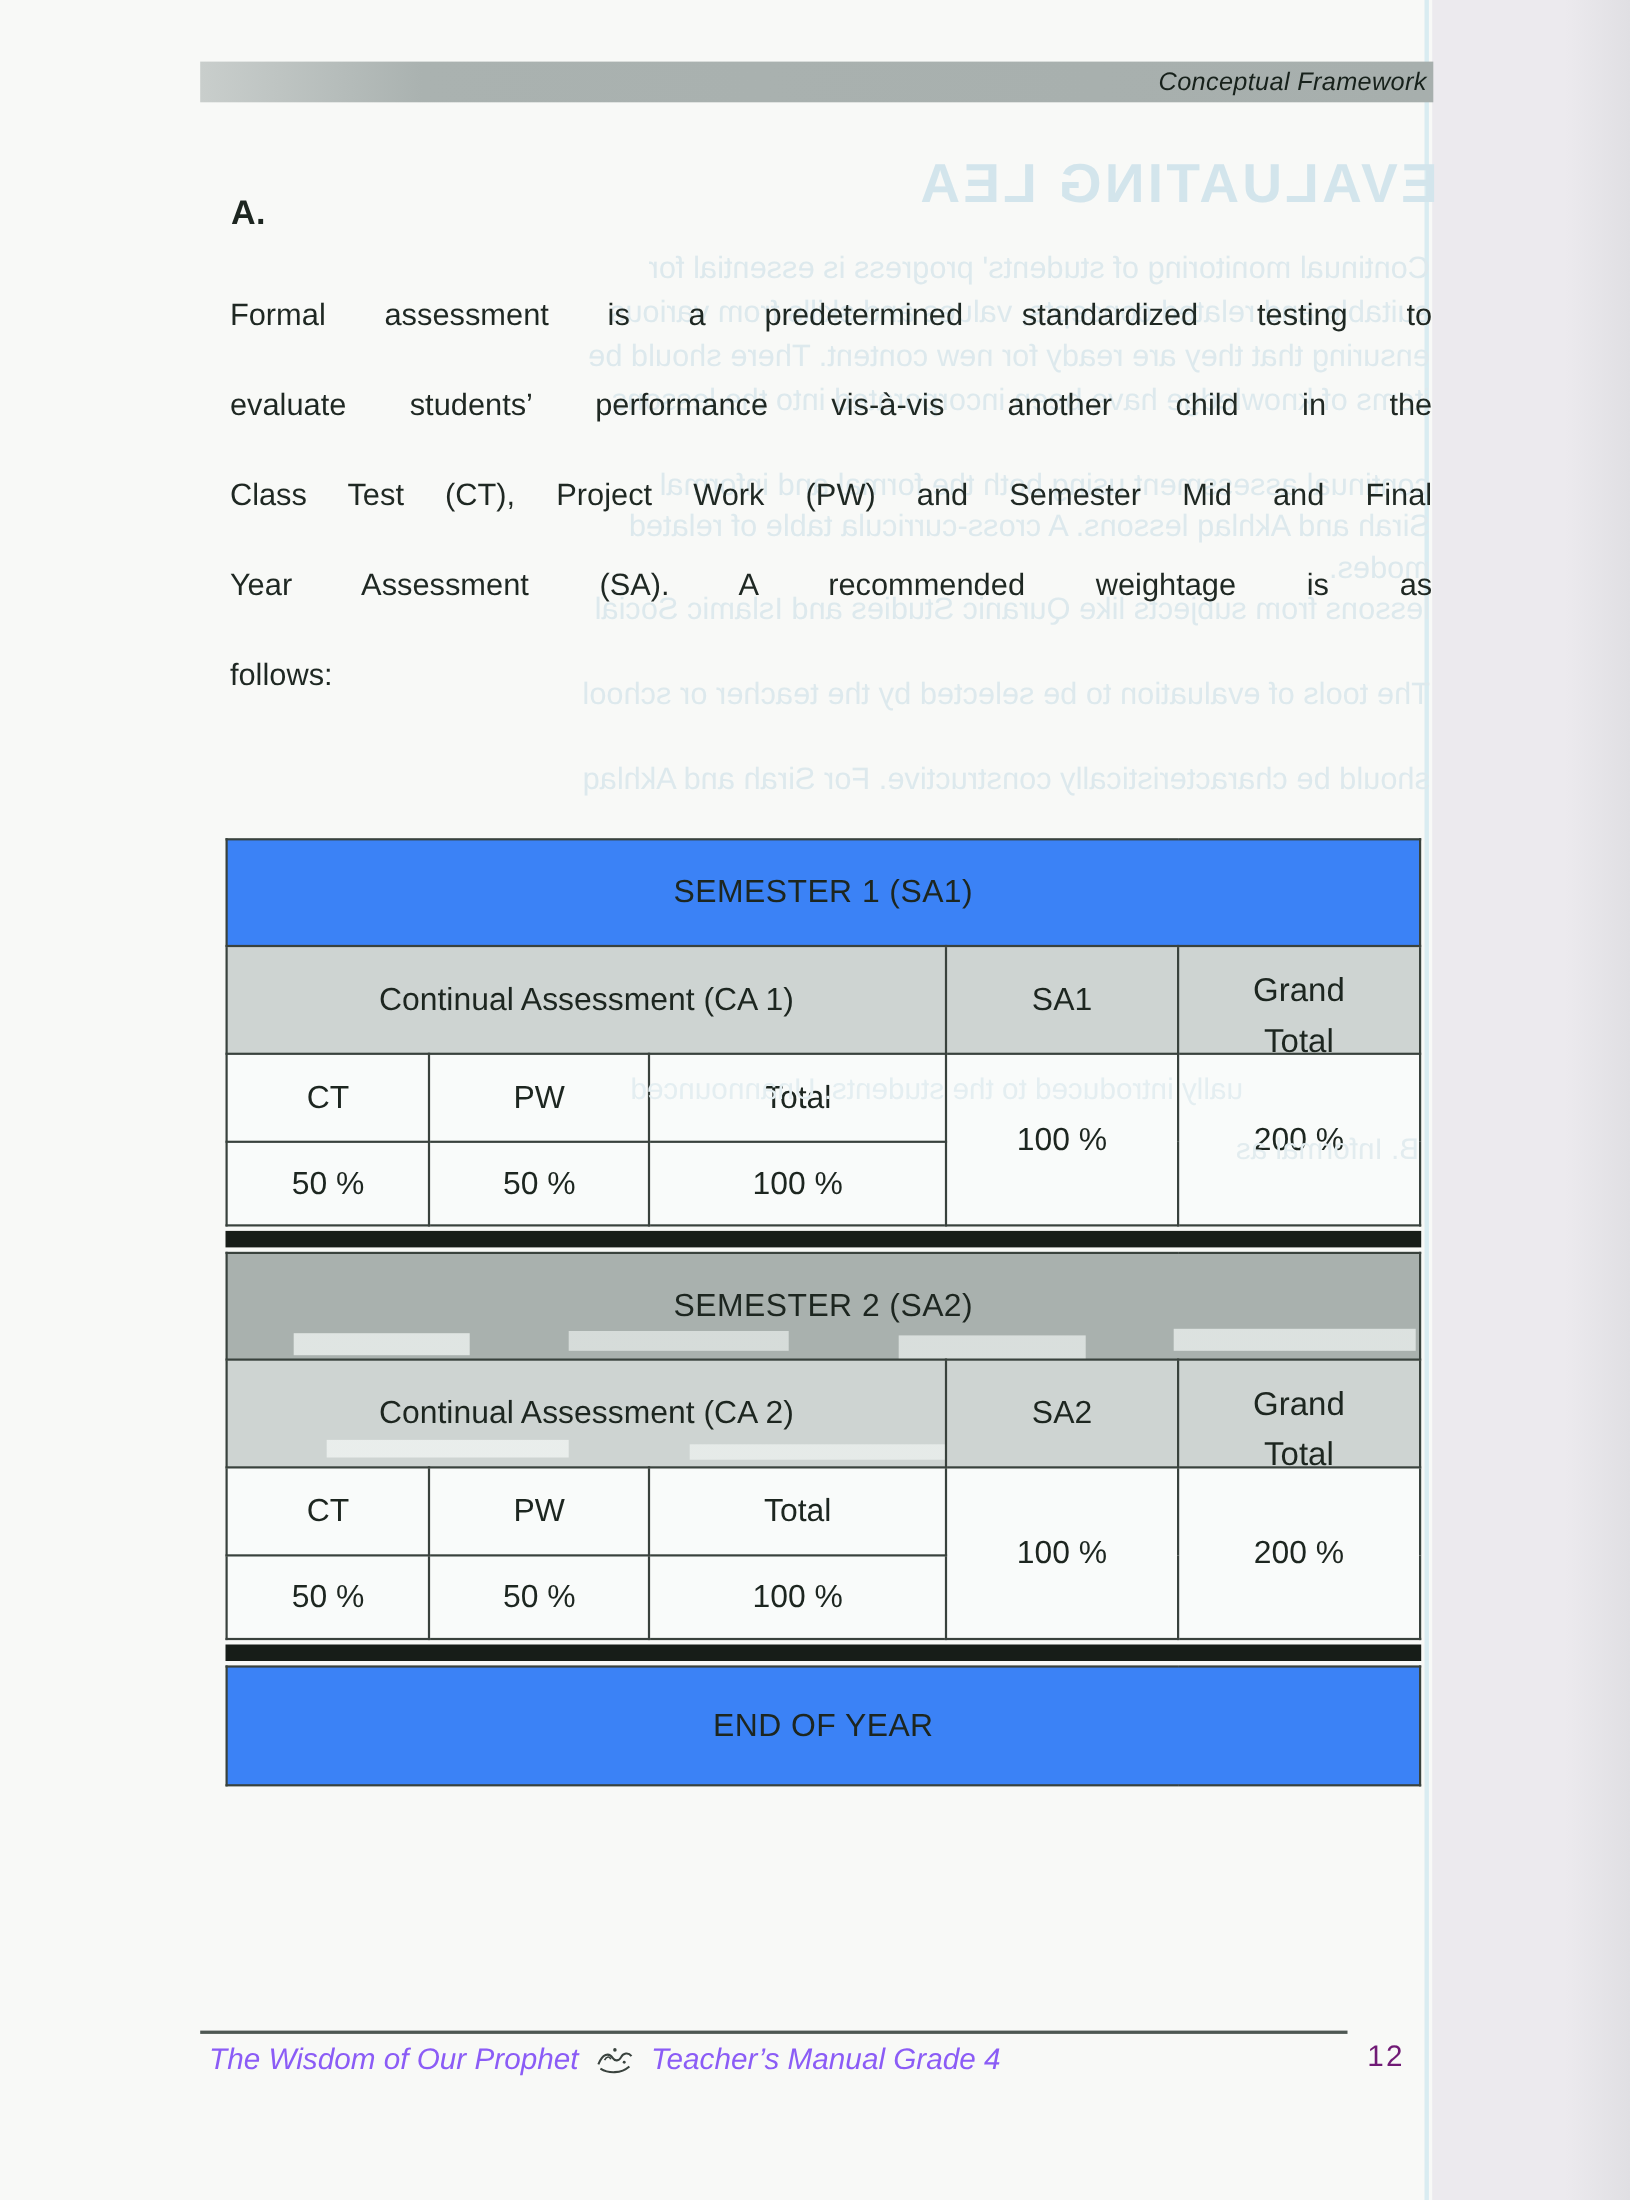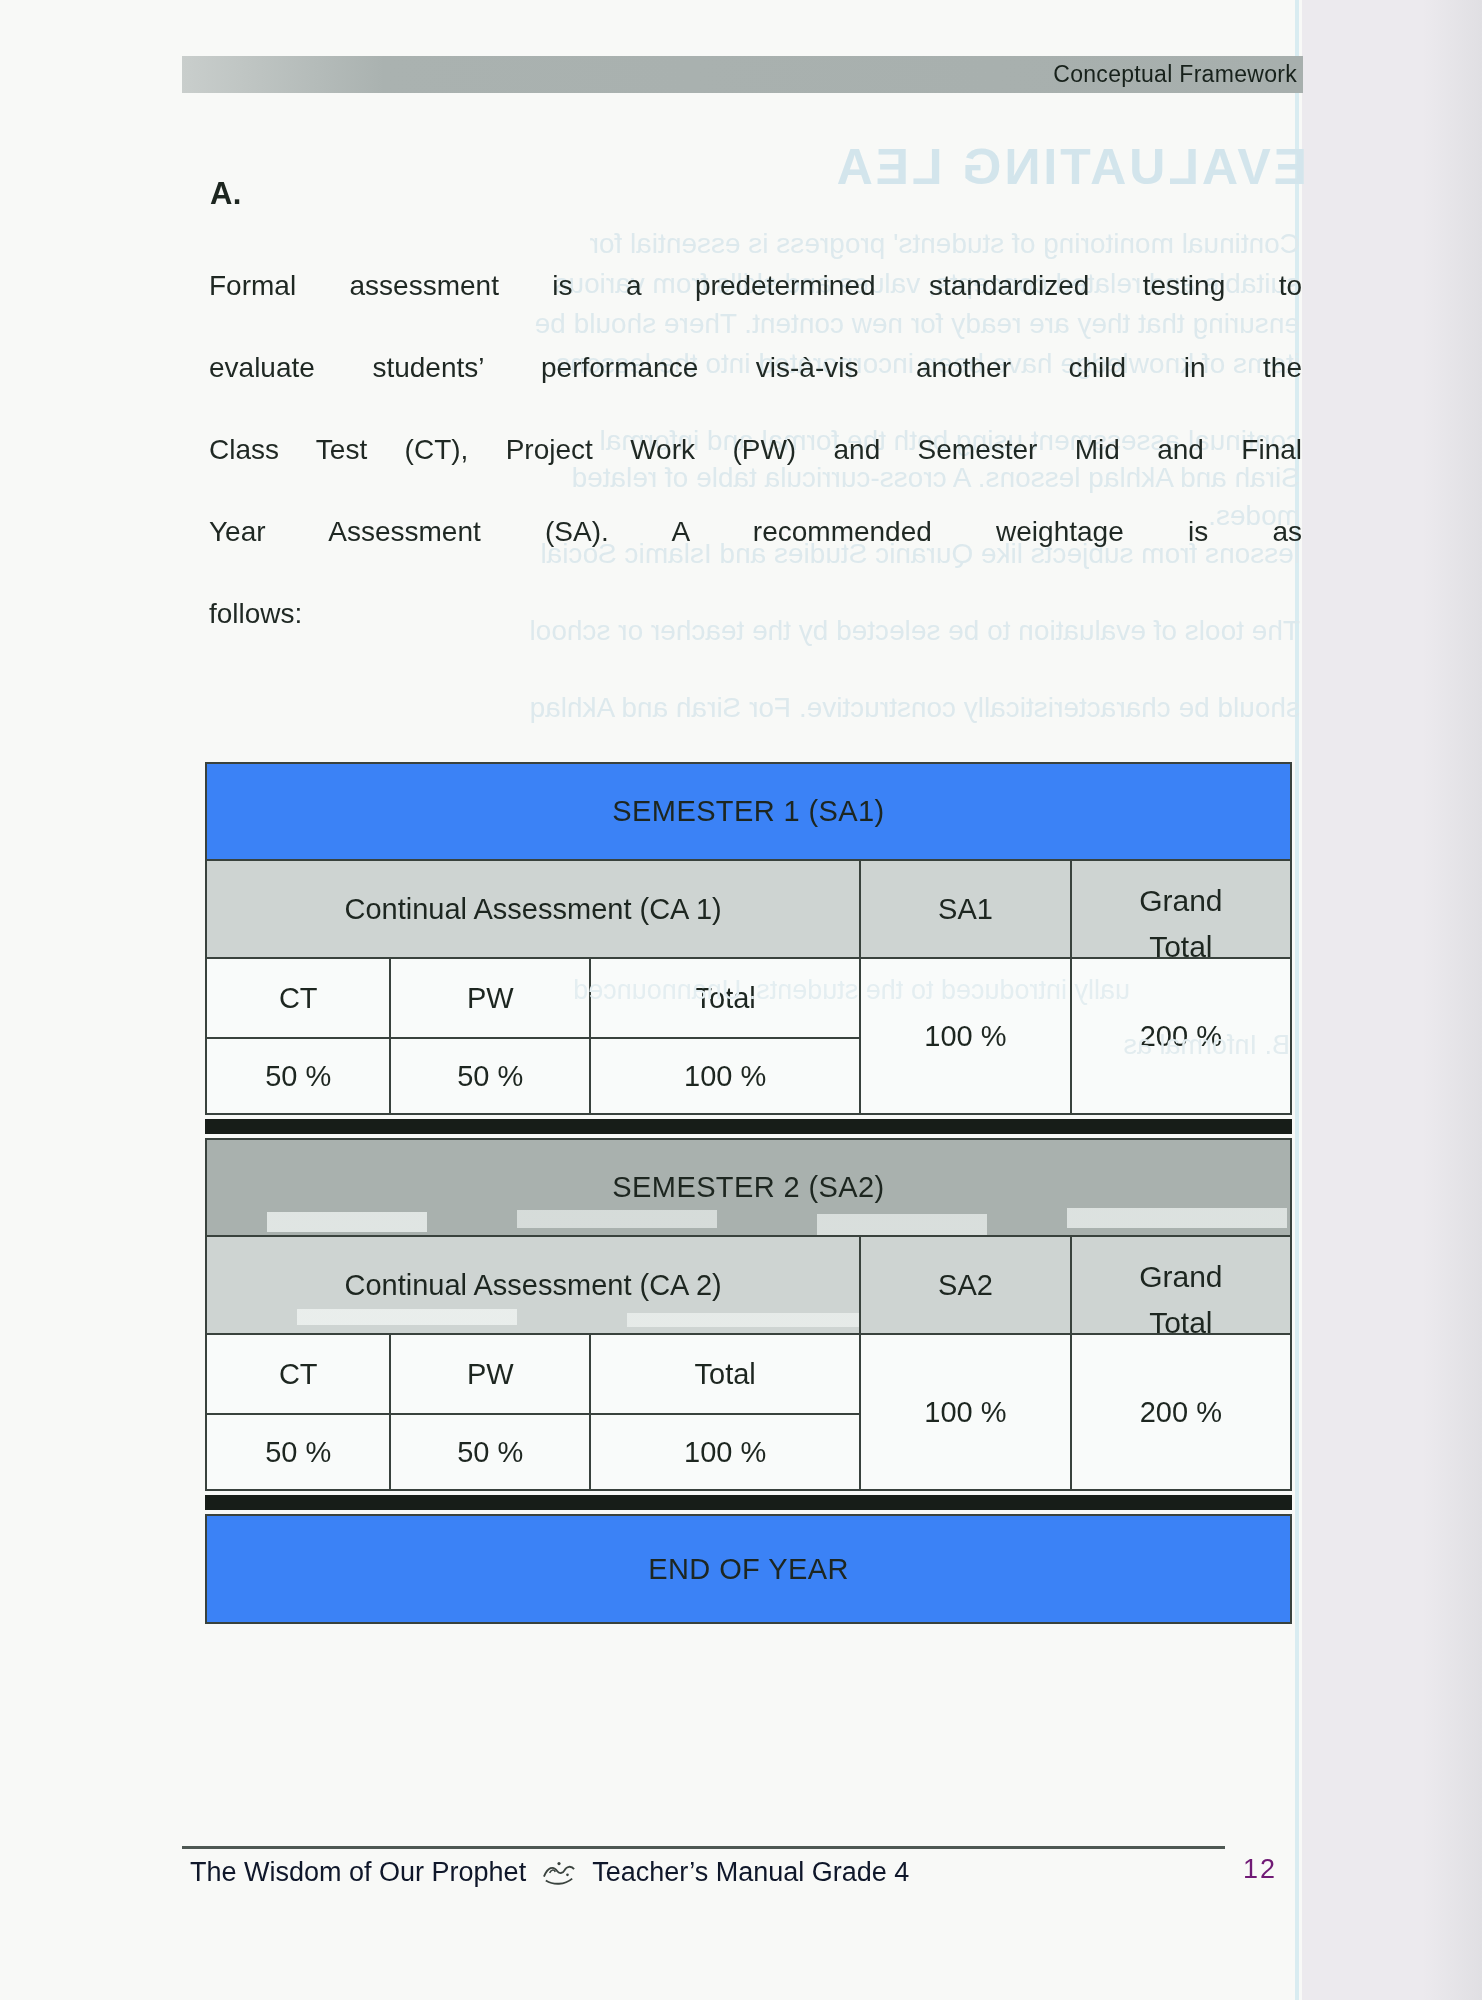--- a/index.html
+++ b/index.html
@@ -10,21 +10,21 @@
   }
   .page{position:absolute;left:0;top:0;width:1302px;height:2000px;background:#f8f9f7;z-index:0;}
   .page-edge-line{position:absolute;left:1295px;top:0;width:4px;height:2000px;background:#d9ecf1;z-index:1;}
 
   
   .header-bar{
     position:absolute;left:182px;top:56px;width:1121px;height:37px;z-index:2;
     background:linear-gradient(to right,#c9cecc 0,#aab2b0 18%,#a7afad 100%);
     display:flex;align-items:center;justify-content:flex-end;
   }
-  .header-bar .label{font-size:23px;color:#17211b;padding-right:6px;letter-spacing:.3px;margin-left:47px;}
+  .header-bar .label{font-style:italic;font-size:23px;color:#17211b;padding-right:6px;letter-spacing:.3px;margin-left:47px;}
 
   
   .section-heading{position:absolute;left:210px;top:176px;z-index:2;display:flex;gap:56px;
     font-size:31px;font-weight:bold;color:#1d2620;letter-spacing:.4px;}
 
   
   .para{position:absolute;left:209px;top:245px;width:1093px;z-index:2;font-size:28px;color:#1f2823;}
   .para .line{height:82px;line-height:82px;text-align:justify;text-align-last:justify;white-space:normal;overflow:visible;}
   .para .line.last{text-align-last:left;}
 
@@ -78,21 +78,21 @@
       linear-gradient(rgba(240,244,242,.8),rgba(240,244,242,.8)),
       linear-gradient(rgba(240,244,242,.7),rgba(240,244,242,.7));
     background-repeat:no-repeat;
     background-size:220px 16px,260px 14px;
     background-position:90px 72px,420px 76px;
   }
 
   
   .footer-rule{position:absolute;left:182px;top:1846px;width:1043px;height:3px;background:#4e5853;z-index:2;}
   .footer{position:absolute;left:190px;top:1856px;z-index:2;display:flex;align-items:center;gap:14px;
-    font-size:27px;color:#0f172a;}
+    font-style:italic;font-size:27px;color:#8b5cf6;}
   .footer .honorific{display:inline-flex;align-items:center;}
   .page-number{position:absolute;left:1243px;top:1854px;z-index:2;font-size:27px;color:#701a75;letter-spacing:2px;}
 </style>
 </head>
 <body>
 
 <div class="page"></div>
 <div class="page-edge-line"></div>
 
 <div class="bt bt-under bt-heading">EVALUATING LEA</div>

